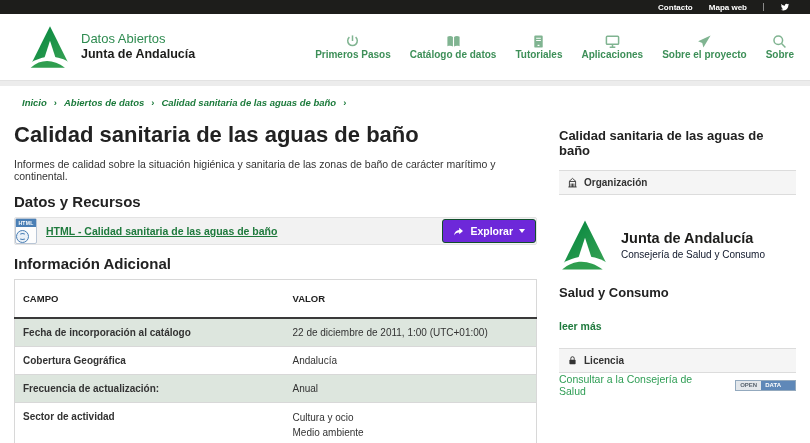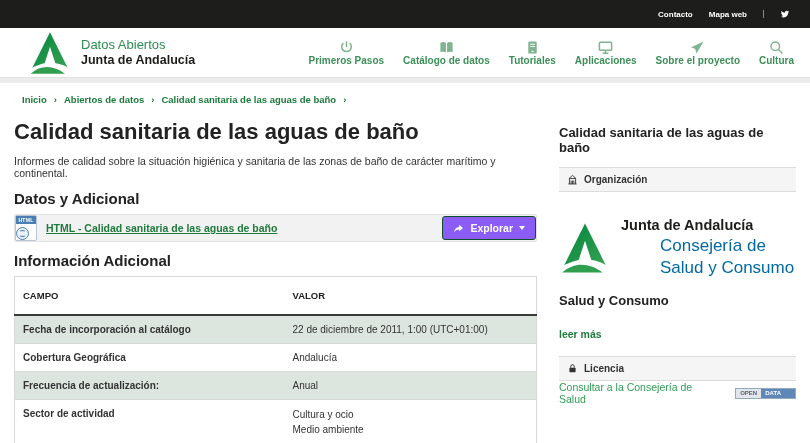--- a/index.html
+++ b/index.html
@@ -6,31 +6,31 @@
   html,body { width:810px; height:443px; }
   body {
     font-family:"Liberation Sans", sans-serif;
     background:#fff; color:#222;
     overflow:hidden; position:relative;
   }
   a { text-decoration:none; cursor:pointer; }
 
   
   .topbar {
-    height:28px; background:#1d1d1b;
+    height:14px; background:#1d1d1b;
     display:flex; align-items:center; justify-content:flex-end;
     gap:16px; padding-right:20px;
   }
   .topbar a { color:#fff; font-size:8px; font-weight:bold; }
   .topbar .divider { width:1px; height:8px; background:#8a8a8a; }
   .topbar svg { display:block; }
 
   
   .header {
-    height:49px; background:#fff;
+    height:66px; background:#fff;
     display:flex; align-items:center; padding:0 16px 0 28px;
   }
   .brand { display:flex; align-items:center; gap:9px; }
   .brand svg { width:44px; height:44px; }
   .brand-line1 { color:#2e8b50; font-size:13px; line-height:1.25; }
   .brand-line2 { color:#1d1d1b; font-size:12.5px; font-weight:bold; line-height:1.25; }
   .nav { margin-left:auto; display:flex; gap:19px; align-items:flex-end; }
   .nav-item {
     display:flex; flex-direction:column; align-items:center; gap:0;
     color:#3d8f58; font-size:10px; font-weight:bold; cursor:pointer; text-align:center;
@@ -38,21 +38,21 @@
   .nav-item svg { width:15px; height:15px; stroke:#80b491; fill:none; stroke-width:1.6; }
   .nav-item svg .fillme { fill:#80b491; stroke:none; }
   .header-strip { height:6px; background:#ececec; border-top:1px solid #e2e2e2; }
 
   
   .breadcrumb {
     padding:11px 0 4px 22px;
     font-size:9.5px; font-weight:bold; color:#1b7a3b;
     display:flex; gap:7px; align-items:center;
   }
-  .breadcrumb a { color:#1b7a3b; }
+  .breadcrumb a { color:#1b7a3b;font-style:italic; }
   .crumb-sep { color:#1b7a3b; font-weight:bold; }
 
   
   .container { display:flex; padding:0 14px; }
   .left-col { width:523px; }
   .right-col { width:237px; margin-left:22px; }
 
   
   .page-title { font-size:22px; font-weight:bold; color:#222; margin:10px 0 10px; }
   .page-desc { font-size:10.5px; color:#333; margin-bottom:11px; }
@@ -79,21 +79,21 @@
   }
   .html-file-icon .globe::after {
     content:""; position:absolute; inset:2px; border-radius:50%;
     border:1px solid #4a7fb5; border-left-color:transparent; border-right-color:transparent;
   }
   .resource-link {
     color:#1f7a3d; font-weight:bold; font-size:10.5px;
     text-decoration:underline; margin-left:9px;
   }
   .explore-btn {
-    margin-left:auto; background:#8b5cf6; border:1px solid #114f2b; color:#fff;
+    margin-left:auto; background:#6d28d9; border:1px solid #114f2b; color:#fff;
     font-size:10.5px; font-weight:bold; border-radius:3px;
     padding:5px 10px; display:flex; align-items:center; gap:6px;
     font-family:"Liberation Sans", sans-serif; cursor:pointer;
   }
   .explore-btn svg { width:11px; height:11px; }
   .caret-down {
     width:0; height:0; border-left:3.5px solid transparent;
     border-right:3.5px solid transparent; border-top:4px solid #fff;
     display:inline-block;
   }
@@ -116,21 +116,21 @@
   .sidebar-title { font-size:13px; font-weight:bold; color:#222; margin:16px 0 12px; }
   .side-section-bar {
     background:#f5f5f5; border-top:1px solid #dcdcdc; border-bottom:1px solid #dcdcdc;
     padding:6px 8px; font-size:10px; font-weight:bold; color:#333;
     display:flex; align-items:center; gap:6px;
   }
   .side-section-bar svg { width:11px; height:11px; flex:0 0 auto; }
   .org-block { display:flex; align-items:center; gap:10px; margin:24px 0 10px; }
   .org-block svg { width:52px; height:52px; flex:0 0 auto; }
   .org-line1 { font-size:14.5px; font-weight:bold; color:#1d1d1b; line-height:1.3; }
-  .org-line2 { font-size:17px; color:#0369a1; line-height:1.3;margin-left:39px; }
+  .org-line2 { font-size:10px; color:#0f172a; line-height:1.3; }
   .org-name { font-size:13px; font-weight:bold; color:#222; margin:14px 0 7px; }
   .org-desc { font-size:10.5px; color:#333; line-height:1.55; }
   .leer-mas { display:inline-block; color:#1f7a3d; font-weight:bold; font-size:10.5px; margin:13px 0 16px; }
   .license-row { display:flex; align-items:center; gap:22px; }
   .license-link { color:#2f9e55; font-size:10.5px; }
   .od-badge { display:flex; align-items:stretch; border:1px solid #93a9be; height:11px; font-weight:bold; }
   .od-open { background:#e3e7eb; color:#5a6570; font-size:6px; padding:2px 4px; display:flex; align-items:center; }
   .od-data { background:#5f88b8; color:#fff; font-size:6px; padding:2px 14px 2px 4px; display:flex; align-items:center; }
 </style>
 </head>
@@ -201,42 +201,42 @@
       <svg viewBox="0 0 16 16">
         <path class="fillme" d="M14.5 1.5 L6.8 14.5 L5.6 9.6 L1.2 7.6 Z"></path>
       </svg>
       <span>Sobre el proyecto</span>
     </div>
     <div class="nav-item">
       <svg viewBox="0 0 16 16">
         <circle cx="6.7" cy="6.7" r="4.6"></circle>
           <path d="M10.2 10.2 L14.3 14.3"></path>
       </svg>
-      <span>Cultura</span>
+      <span>Sobre</span>
     </div>
   </div>
 </div>
 <div class="header-strip"></div>
 
 <div class="breadcrumb">
   <a>Inicio</a>
   <span class="crumb-sep">›</span>
   <a>Abiertos de datos</a>
   <span class="crumb-sep">›</span>
   <a>Calidad sanitaria de las aguas de baño</a>
   <span class="crumb-sep">›</span>
 </div>
 
 <div class="container">
 
   <div class="left-col">
     <h1 class="page-title">Calidad sanitaria de las aguas de baño</h1>
     <p class="page-desc">Informes de calidad sobre la situación higiénica y sanitaria de las zonas de baño de carácter marítimo y continental.</p>
 
-    <h2 class="section-h">Datos y Adicional</h2>
+    <h2 class="section-h">Datos y Recursos</h2>
     <div class="resource-row">
       <span class="html-file-icon">
         <span class="page"></span>
           <span class="band">HTML</span>
           <span class="globe"></span>
       </span>
       <a class="resource-link">HTML - Calidad sanitaria de las aguas de baño</a>
       <button class="explore-btn">
         <svg viewBox="0 0 16 16">
           <path fill="#fff" d="M9 2.5 L14.5 7.3 L9 12 V9.3 C5.2 9.3 3 10.9 1.5 13.8 C1.9 9.2 4.5 6.2 9 5.7 Z"></path>

